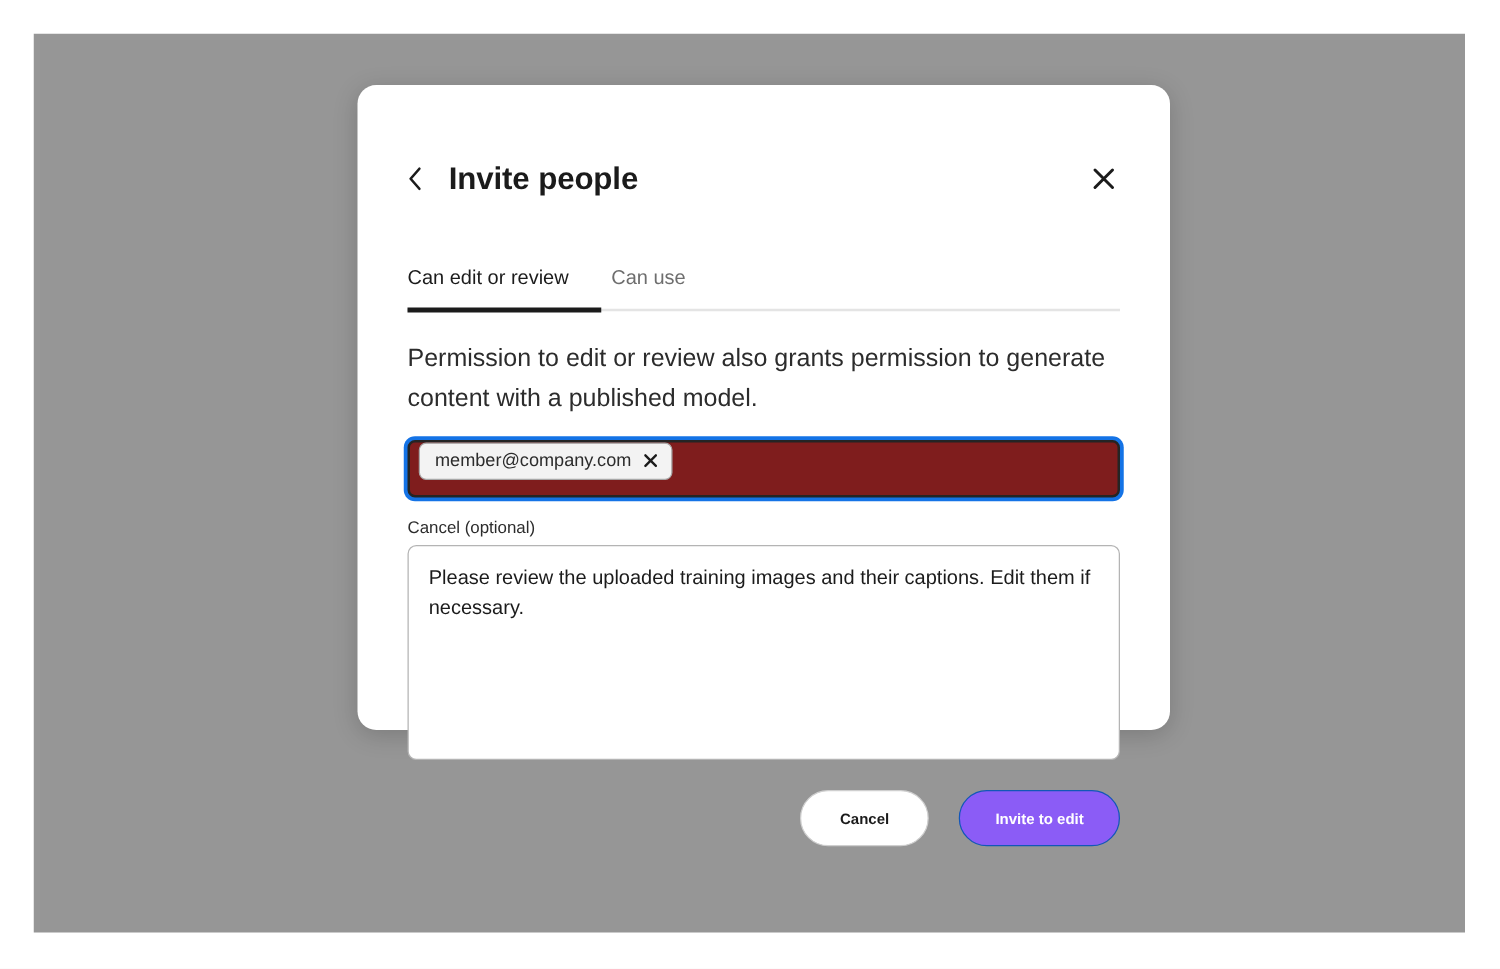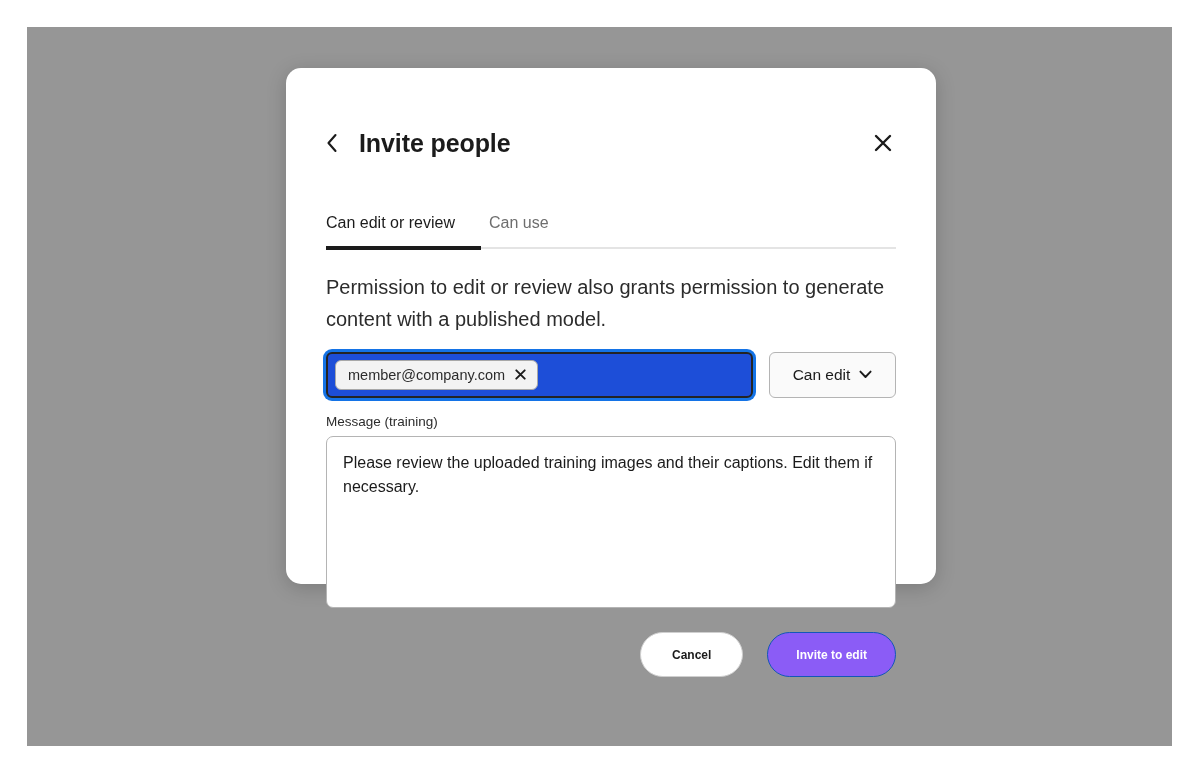--- a/index.html
+++ b/index.html
@@ -144,23 +144,23 @@
     display: flex;
     align-items: stretch;
     gap: 16px;
   }
   .email-field {
     flex: 1 1 auto;
     height: 46px;
     border-radius: 6px;
     border: 2px solid #242424;
     box-shadow: 0 0 0 3px #1473e6;
-    background: #1d4ed8;
-    display: flex;
-    align-items: center;
+    background: #7f1d1d;
+    display: flex;
+    align-items: flex-start;
     padding: 0 7px;
     cursor: text;
     min-width: 0;
   }
   .chip {
     display: inline-flex;
     align-items: center;
     gap: 9px;
     height: 30px;
     padding: 0 10px 0 12px;
@@ -304,31 +304,23 @@
           <span>member@company.com</span>
           <button class="chip-remove">
             <span>
               <svg width="11" height="11" viewBox="0 0 11 11" fill="none" aria-hidden="true">
                 <path d="M1.3 1.3L9.7 9.7M9.7 1.3L1.3 9.7" stroke="#1b1b1b" stroke-width="1.9" stroke-linecap="round"></path>
               </svg>
             </span>
           </button>
         </span>
       </div>
-      <button class="permission-select">
-        <span>Can edit</span>
-        <span>
-          <svg width="13" height="9" viewBox="0 0 13 9" fill="none" aria-hidden="true">
-            <path d="M1.4 1.6L6.5 7L11.6 1.6" stroke="#1b1b1b" stroke-width="1.9" stroke-linecap="round" stroke-linejoin="round"></path>
-          </svg>
-        </span>
-      </button>
     </div>
 
-    <div class="message-label">Message (training)</div>
+    <div class="message-label">Cancel (optional)</div>
     <textarea class="message-box" placeholder="" style="">Please review the uploaded training images and their captions. Edit them if necessary.</textarea>
 
     <div class="modal-footer">
       <button class="btn btn-secondary">Cancel</button>
       <button class="btn btn-primary">Invite to edit</button>
     </div>
 
   </div>
 </div>
 

